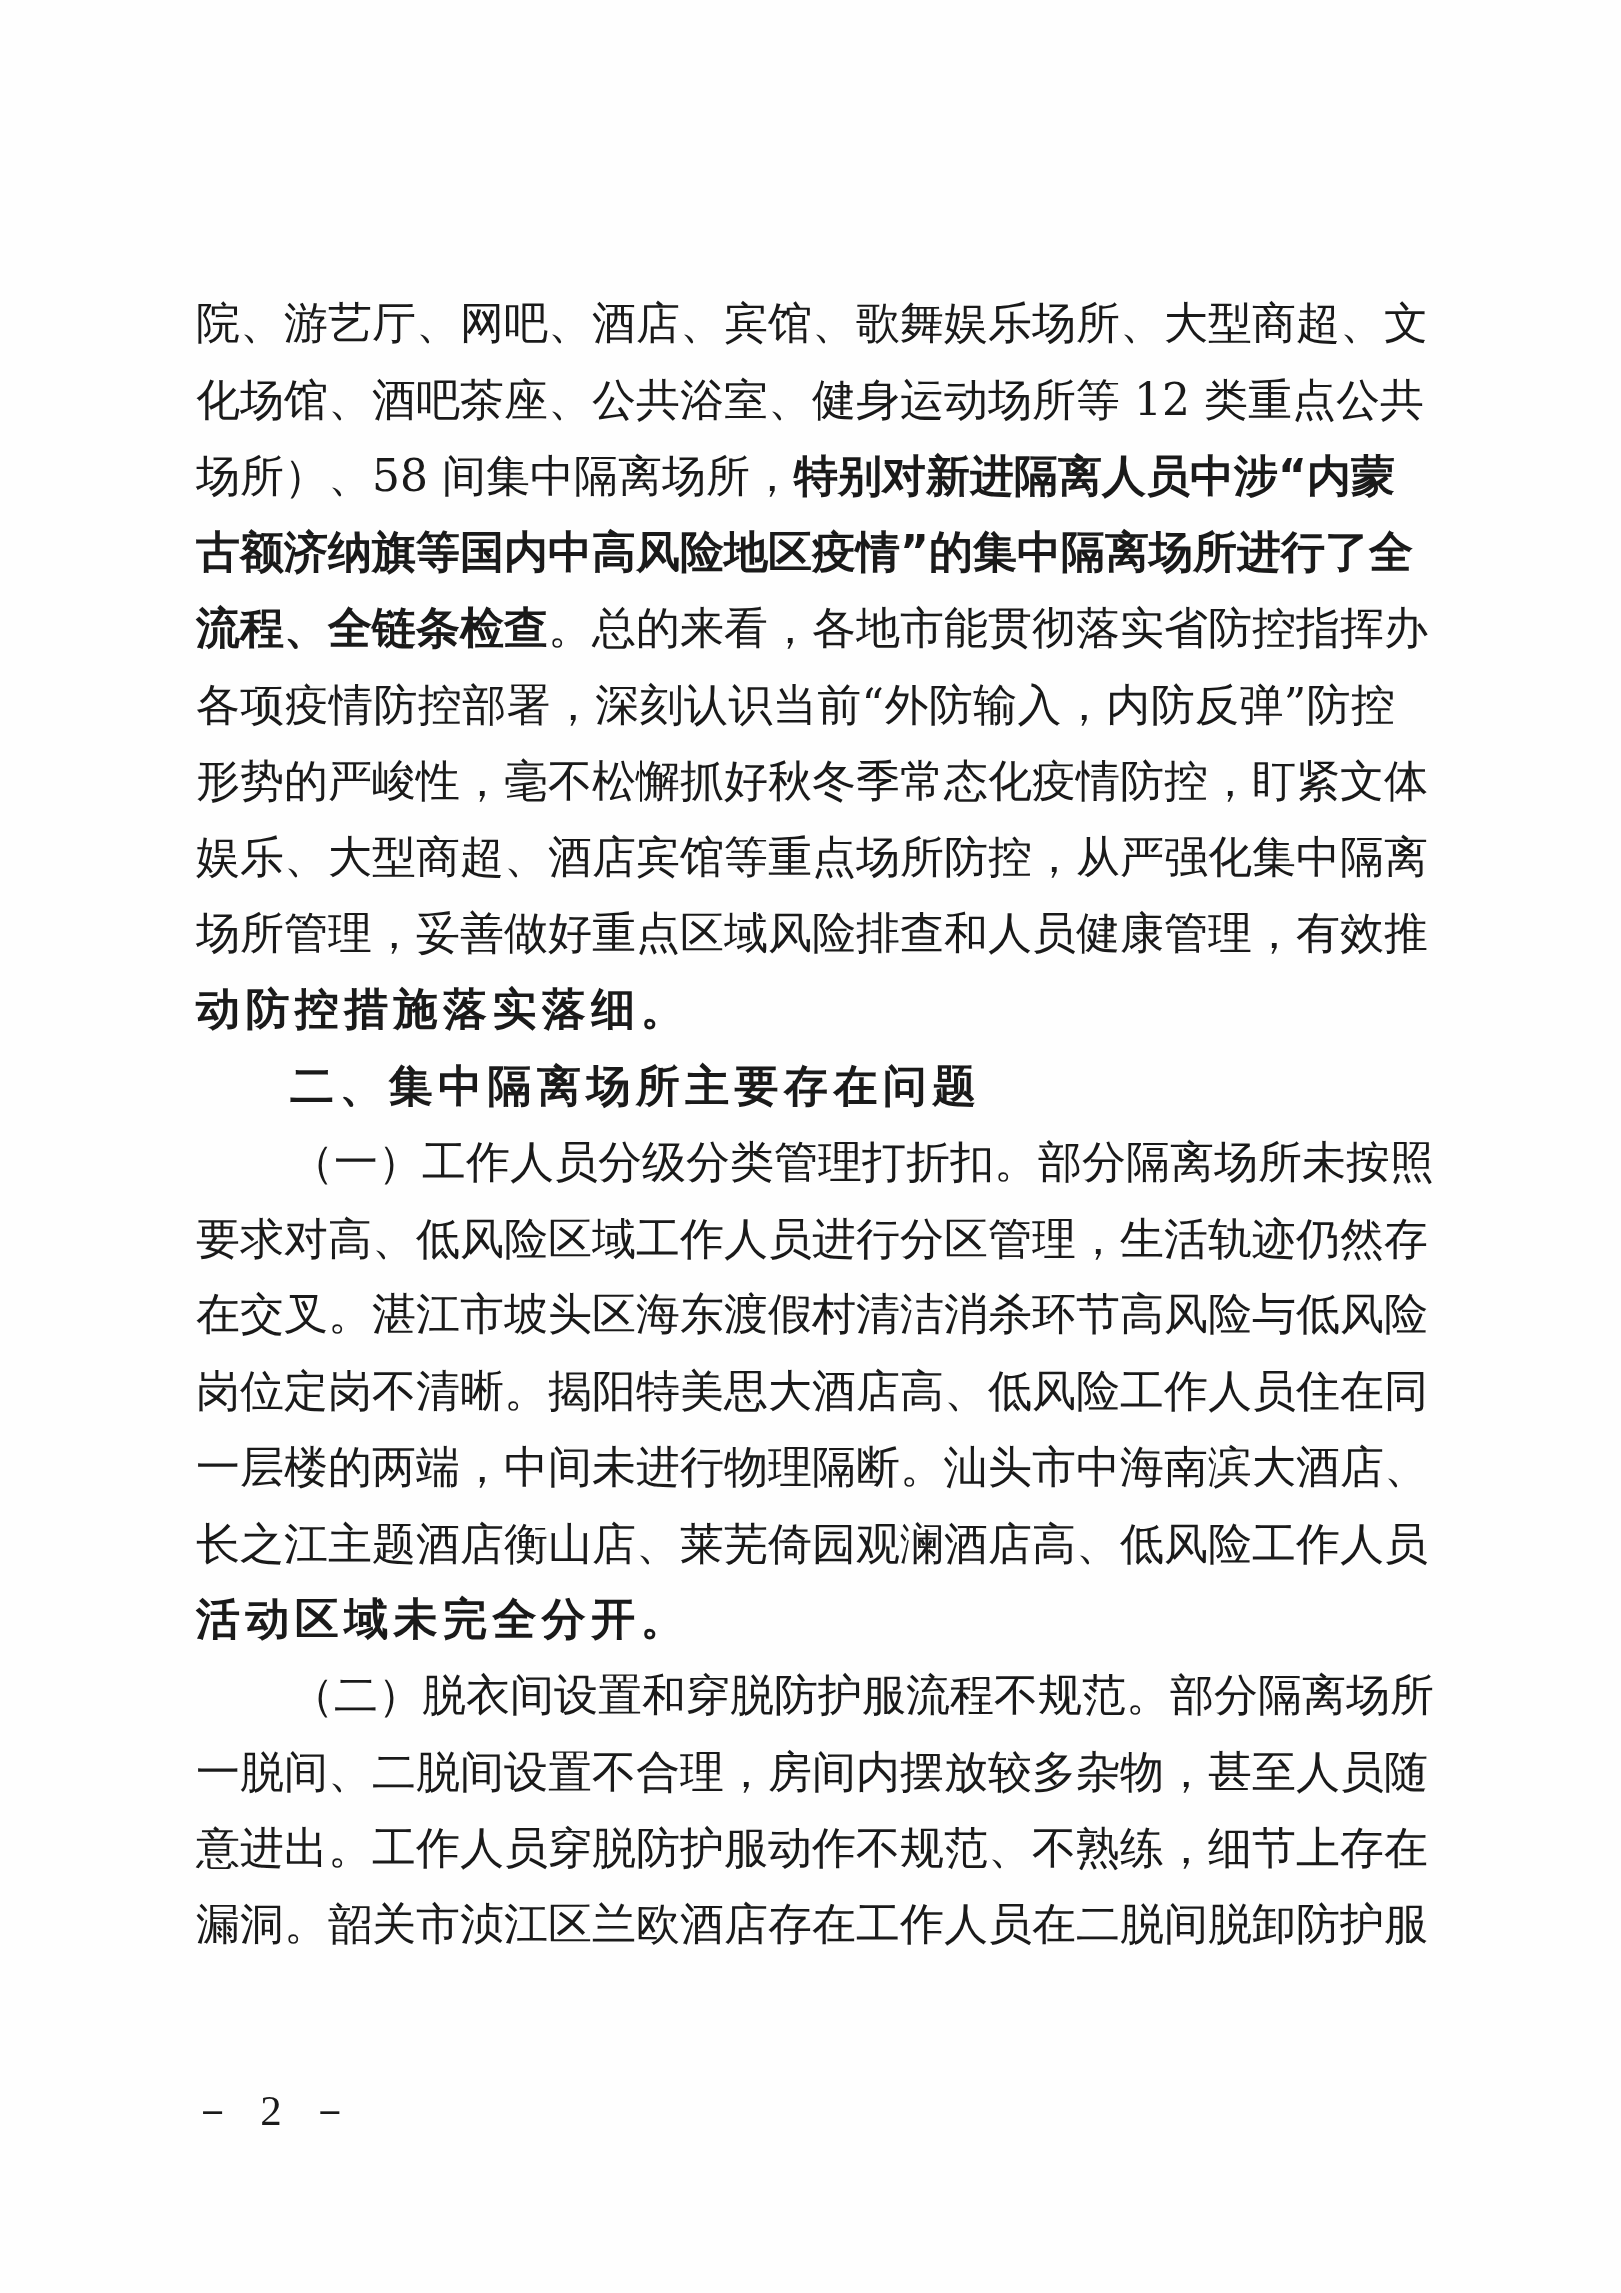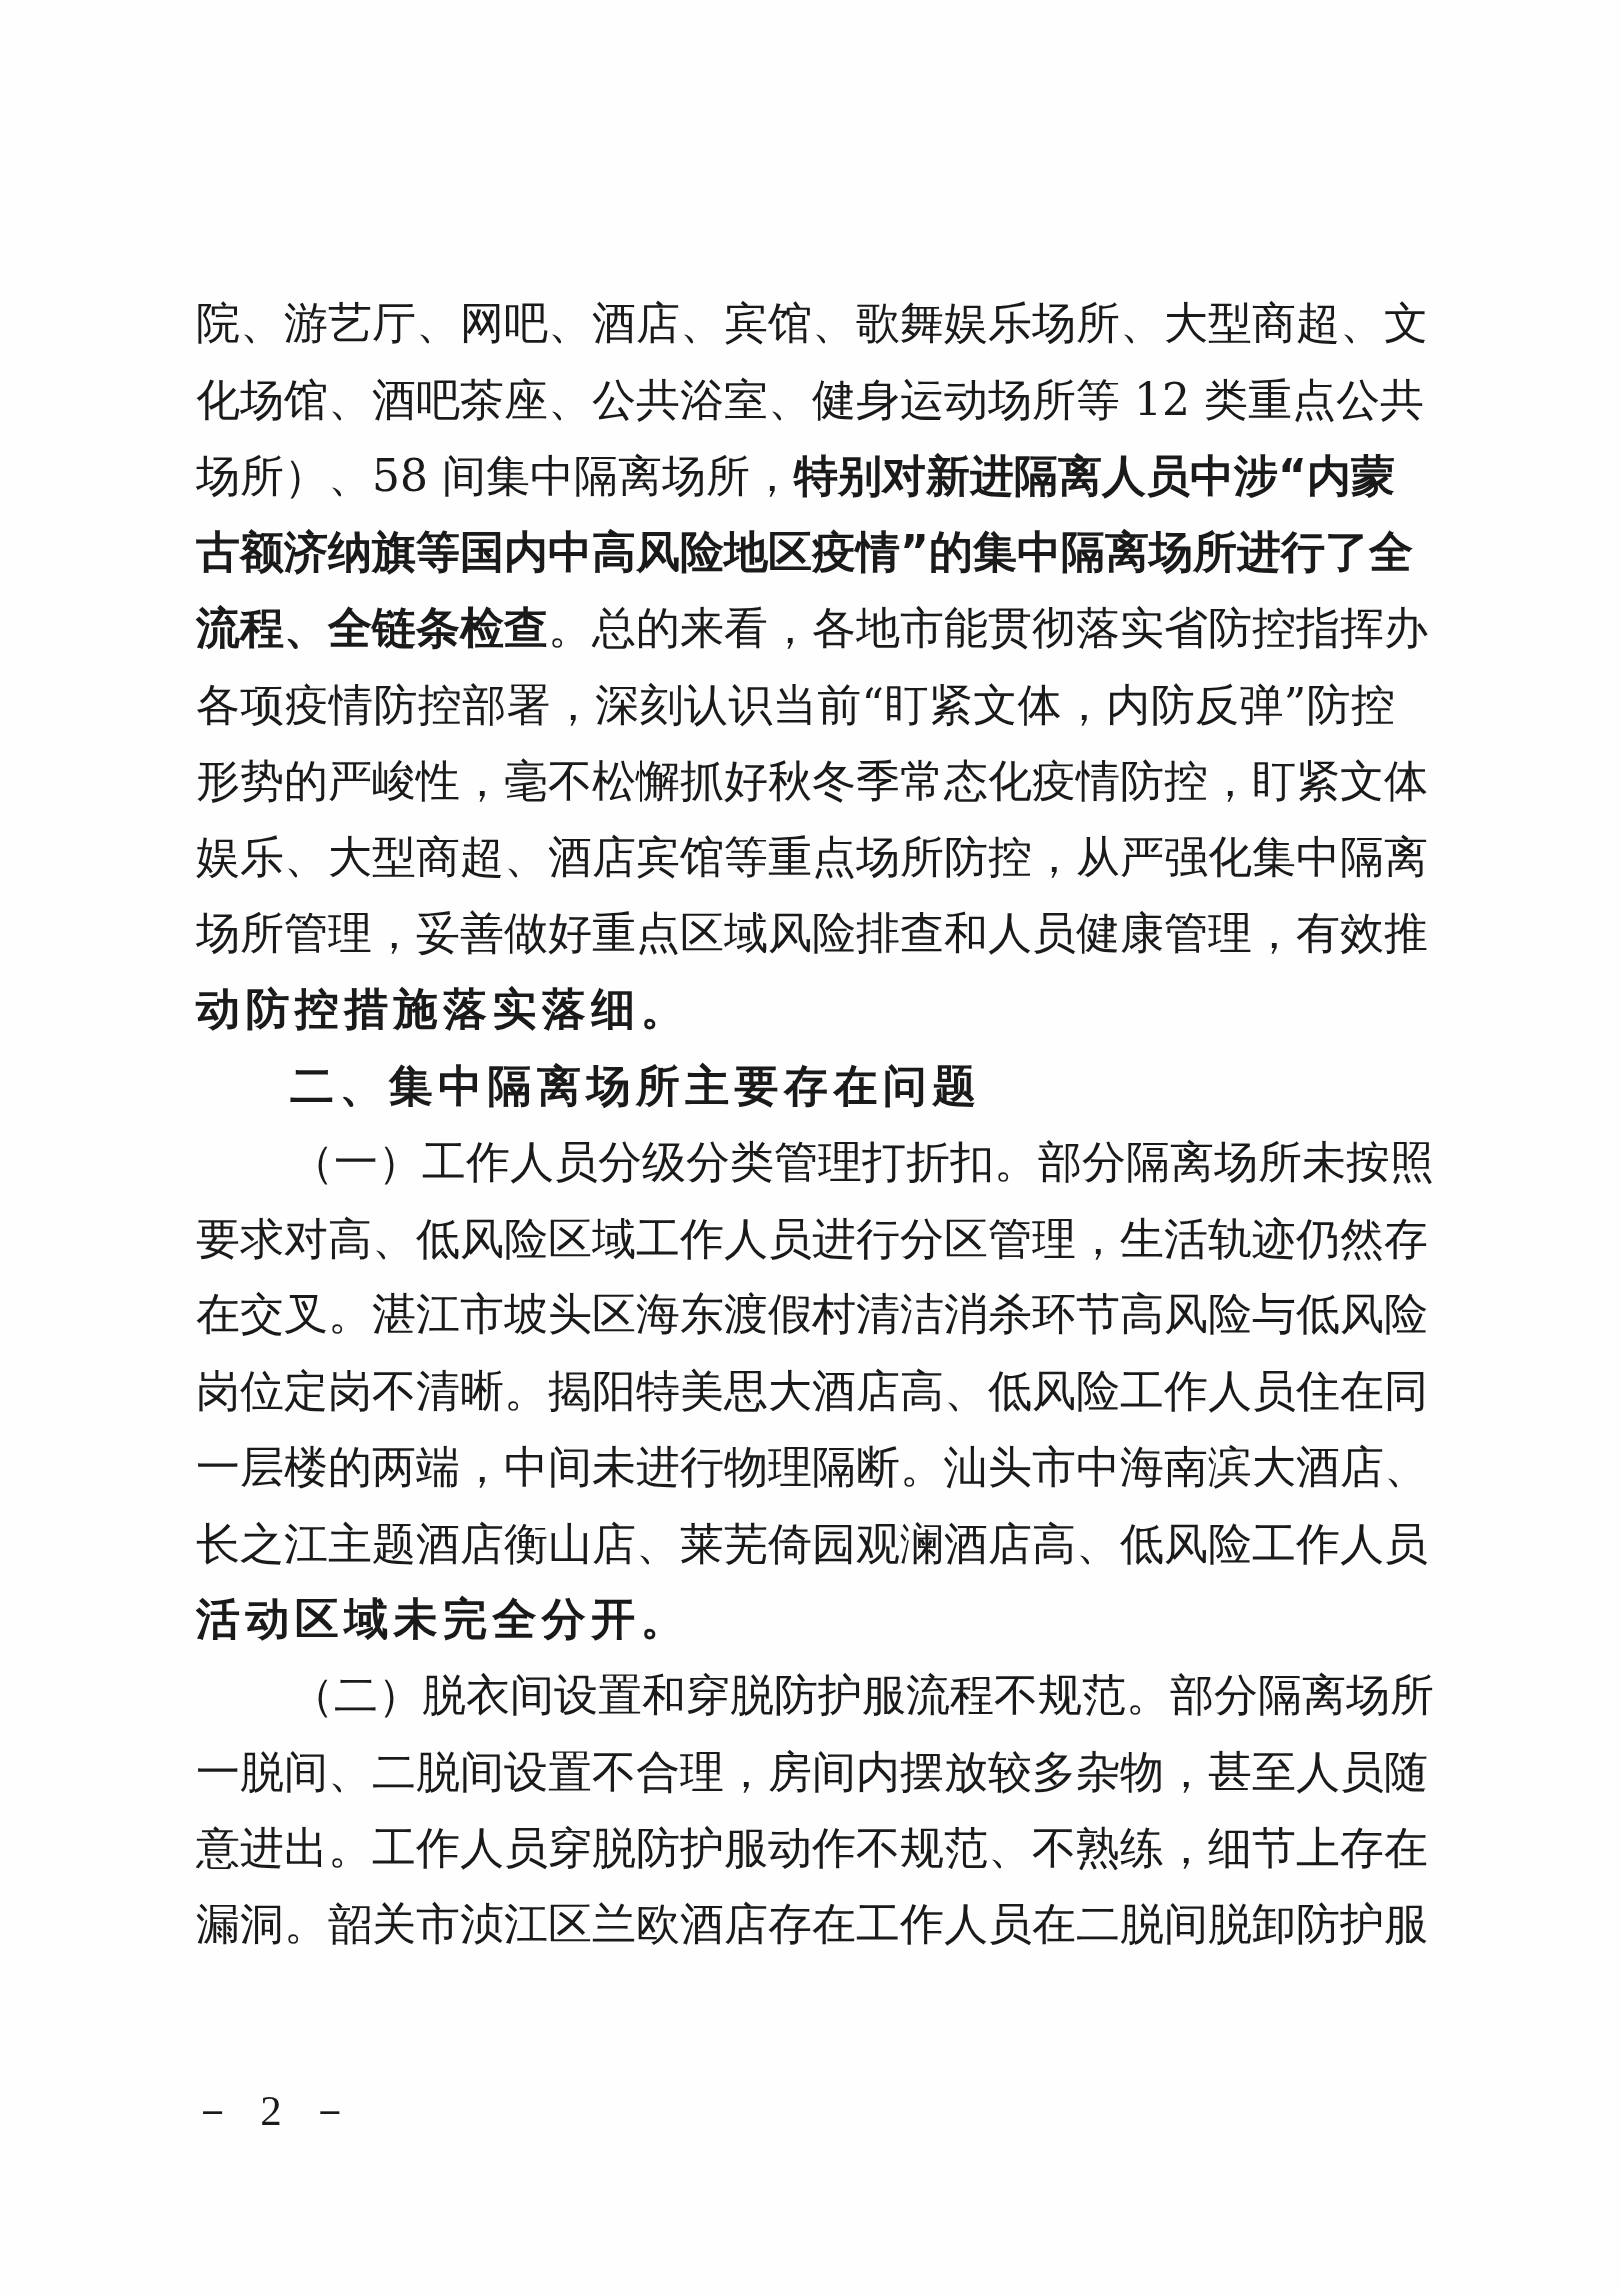--- a/index.html
+++ b/index.html
@@ -23,21 +23,21 @@
 </head>
 <body>
 
 <div class="page">
 
   <div class="line" style="top:285px"><span class="seg">院、游艺厅、网吧、酒店、宾馆、歌舞娱乐场所、大型商超、文</span></div>
   <div class="line" style="top:362px"><span class="seg">化场馆、酒吧茶座、公共浴室、健身运动场所等 12 类重点公共</span></div>
   <div class="line" style="top:438px"><span class="seg">场所）、58 间集中隔离场所，</span><span class="seg bold">特别对新进隔离人员中涉“内蒙</span></div>
   <div class="line" style="top:590px"><span class="seg bold">流程、全链条检查</span><span class="seg">。总的来看，各地市能贯彻落实省防控指挥办</span></div>
   <div class="line" style="top:514px"><span class="seg bold">古额济纳旗等国内中高风险地区疫情”的集中隔离场所进行了全</span></div>
-  <div class="line" style="top:667px"><span class="seg">各项疫情防控部署，深刻认识当前“盯紧文体，内防反弹”防控</span></div>
+  <div class="line" style="top:667px"><span class="seg">各项疫情防控部署，深刻认识当前“外防输入，内防反弹”防控</span></div>
   <div class="line" style="top:743px"><span class="seg">形势的严峻性，毫不松懈抓好秋冬季常态化疫情防控，盯紧文体</span></div>
   <div class="line" style="top:819px"><span class="seg">娱乐、大型商超、酒店宾馆等重点场所防控，从严强化集中隔离</span></div>
   <div class="line" style="top:895px"><span class="seg">场所管理，妥善做好重点区域风险排查和人员健康管理，有效推</span></div>
   <div class="line last" style="top:971px"><span class="seg">动防控措施落实落细。</span></div>
 
   <div class="line indent last heading" style="top:1048px"><span class="seg">二、集中隔离场所主要存在问题</span></div>
 
   <div class="line indent" style="top:1124px"><span class="seg">（一）工作人员分级分类管理打折扣。部分隔离场所未按照</span></div>
   <div class="line" style="top:1201px"><span class="seg">要求对高、低风险区域工作人员进行分区管理，生活轨迹仍然存</span></div>
   <div class="line" style="top:1353px"><span class="seg">岗位定岗不清晰。揭阳特美思大酒店高、低风险工作人员住在同</span></div>

